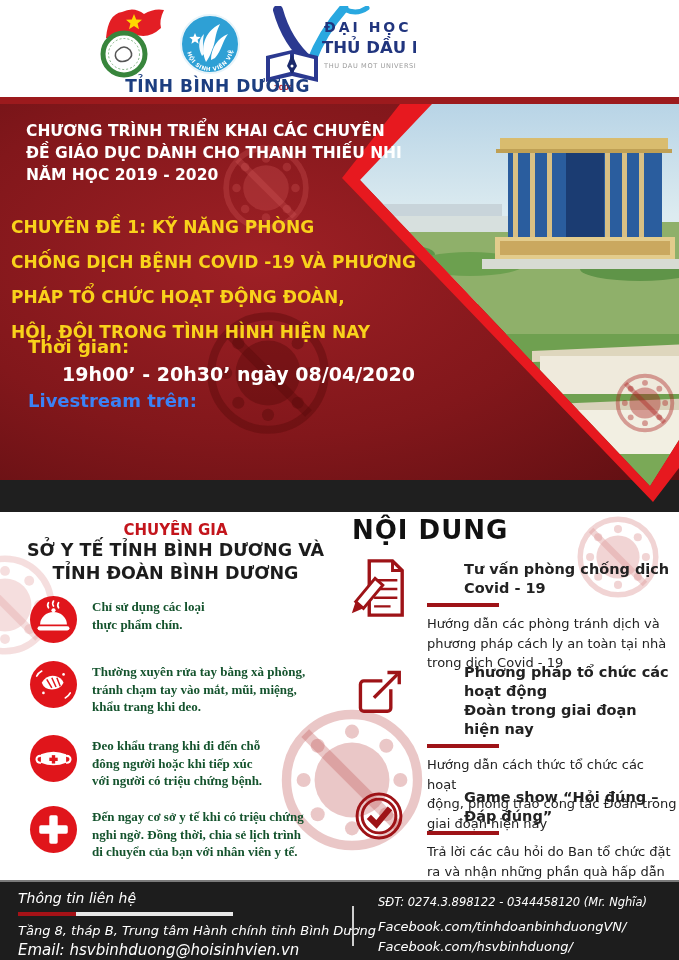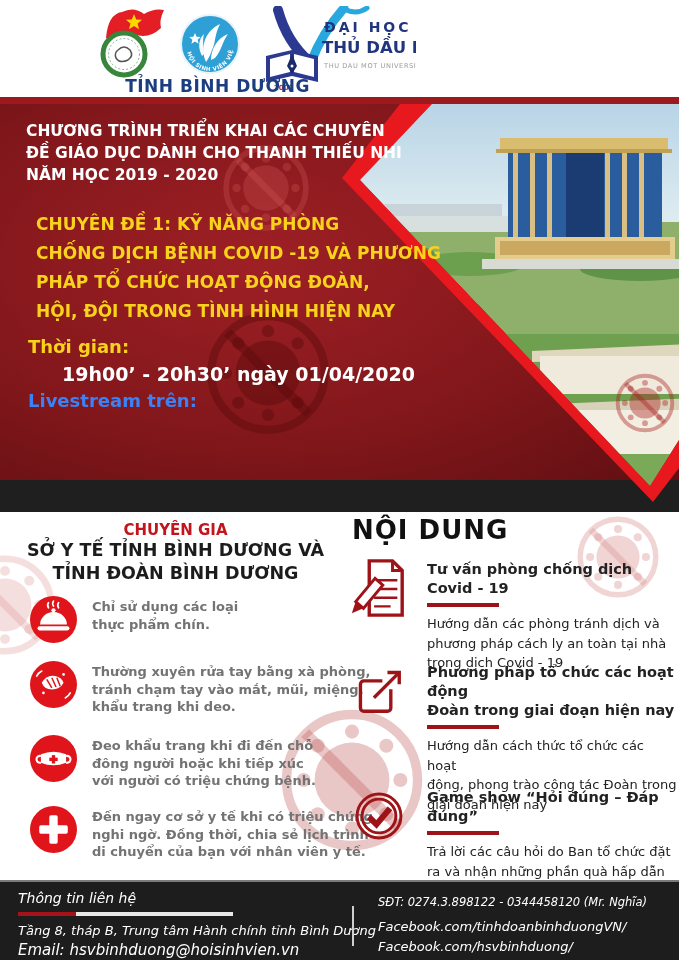--- a/index.html
+++ b/index.html
@@ -16,44 +16,44 @@
   .logo-tdmu{position:absolute;left:248px;top:6px;width:168px;height:88px;}
   .org-name{
     position:absolute;left:30px;top:76px;width:280px;text-align:right;
     font-weight:bold;font-size:17px;color:#1c3e80;letter-spacing:.5px;
   }
   
   .hero{position:absolute;top:104px;left:0;width:679px;height:408px;}
   .hero-art{position:absolute;left:0;top:0;width:679px;height:408px;z-index:0;}
   .hero .txt{position:absolute;z-index:2;font-weight:bold;}
   .program-title{left:26px;top:16px;font-size:15.5px;line-height:22px;color:#ffffff;}
-  .topic-title{left:36px;top:106px;font-size:17px;line-height:29px;color:#f9d21b;}
+  .topic-title{left:11px;top:106px;font-size:17px;line-height:35px;color:#f9d21b;}
   .time-label{left:28px;top:232px;font-size:18px;color:#f9d21b;}
   .time-value{left:62px;top:259px;font-size:19px;color:#ffffff;}
   .livestream-label{left:28px;top:286px;font-size:18px;color:#3b82f6;}
   .fanpages{left:62px;top:312px;font-size:17px;line-height:24px;color:#ffffff;}
   
   .main{position:absolute;top:512px;left:0;width:623px;height:368px;background:#ffffff;}
   .vmark{position:absolute;z-index:0;}
   .kicker{position:absolute;left:3px;top:9px;width:345px;text-align:center;
     font-weight:bold;font-size:15px;color:#c3151c;z-index:1;}
   .experts-heading{position:absolute;left:3px;top:27px;width:345px;text-align:center;
     font-weight:bold;font-size:17.5px;line-height:23px;color:#1c1c1c;z-index:1;}
   .exp-item{position:absolute;left:30px;z-index:1;display:flex;align-items:flex-start;}
   .exp-icon{width:47px;height:47px;border-radius:50%;background:#e0151b;flex:0 0 47px;}
-  .exp-text{margin-left:15px;padding-top:2px;font-weight:bold;font-size:13px;line-height:17.5px;color:#737373;}
+  .exp-text{margin-left:15px;padding-top:2px;font-weight:bold;font-size:13px;line-height:17.5px;color:#14532d;font-family:Liberation Serif, serif;}
   .exp-1{top:84px}.exp-2{top:149px}.exp-3{top:223px}.exp-4{top:294px}
   .noi-dung{position:absolute;left:352px;top:3px;font-weight:bold;font-size:26px;
     letter-spacing:1px;color:#111;z-index:1;}
   .c-icon{position:absolute;z-index:1;}
   .ci-1{left:346px;top:44px;width:62px;height:64px;}
   .ci-2{left:352px;top:152px;width:54px;height:54px;}
   .ci-3{left:352px;top:277px;width:54px;height:54px;}
   .c-item{position:absolute;left:427px;width:250px;z-index:1;color:#222;}
-  .c-title{font-weight:bold;font-size:14.5px;line-height:19px;}
+  .c-title{font-weight:bold;font-size:14.5px;line-height:19px;margin-left:37px;}
   .c-bar{height:4px;width:72px;background:#9e1317;margin:5px 0 7px 0;}
   .c-desc{font-weight:normal;font-size:13px;line-height:19.5px;}
   .c-1{top:48px}.c-2{top:151px}.c-3{top:276px}
   
   .footer{position:absolute;top:880px;left:0;width:679px;height:80px;background:#1d1d1d;
     border-top:2px solid #7a7a7a;box-sizing:border-box;z-index:3;color:#fff;font-style:italic;}
   .footer div{position:absolute;}
   .f-label{left:18px;top:8px;font-size:14px;}
   .f-underline{left:18px;top:30px;width:215px;height:4px;
     background:linear-gradient(90deg,#a51217 0 58px,#e8e8e8 58px);}
@@ -196,21 +196,21 @@
     </svg>
 
     <div class="txt program-title pre">CHƯƠNG TRÌNH TRIỂN KHAI CÁC CHUYÊN
 ĐỀ GIÁO DỤC DÀNH CHO THANH THIẾU NHI
 NĂM HỌC 2019 - 2020</div>
     <div class="txt topic-title pre">CHUYÊN ĐỀ 1: KỸ NĂNG PHÒNG
 CHỐNG  DỊCH BỆNH COVID -19 VÀ PHƯƠNG
 PHÁP TỔ CHỨC HOẠT ĐỘNG ĐOÀN,
 HỘI, ĐỘI TRONG TÌNH HÌNH HIỆN NAY</div>
     <div class="txt time-label">Thời gian:</div>
-    <div class="txt time-value">19h00’ - 20h30’ ngày 01/04/2020</div>
+    <div class="txt time-value">19h00’ - 20h30’ ngày 08/04/2020</div>
     <div class="txt livestream-label">Livestream trên:</div>
   </div>
 
   <div class="main">
 
     <svg class="vmark" viewBox="-50 -50 100 100" style="left:-50px;top:38px;width:110px;height:110px;color:rgba(225,160,160,.35)">
         <use href="#virusdef"></use>
       </svg>
     <svg class="vmark" viewBox="-50 -50 100 100" style="left:573px;top:0;width:90px;height:90px;color:rgba(225,160,160,.45)">
         <use href="#virusdef"></use>

